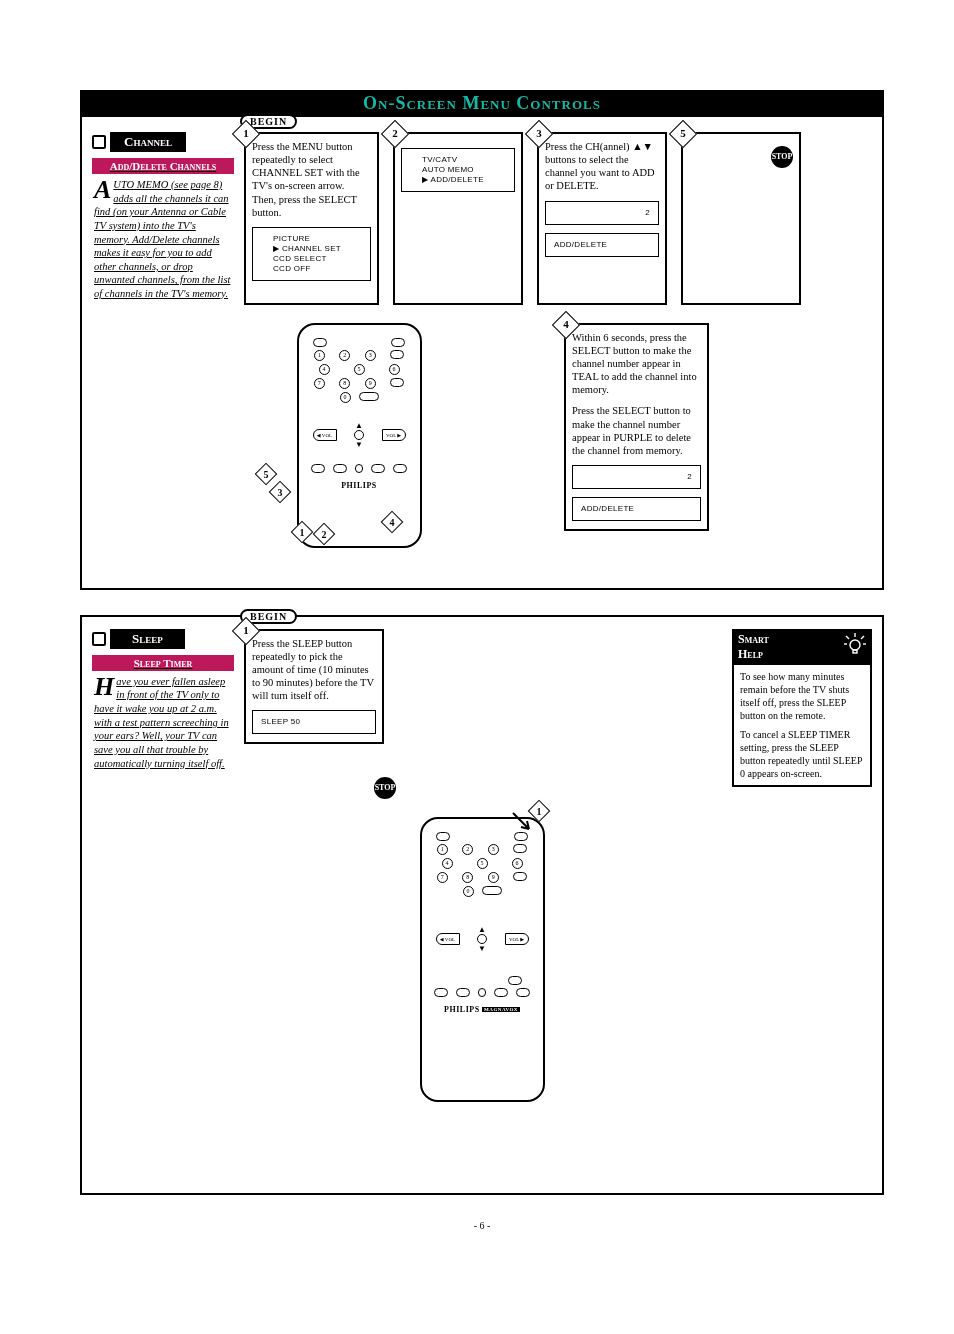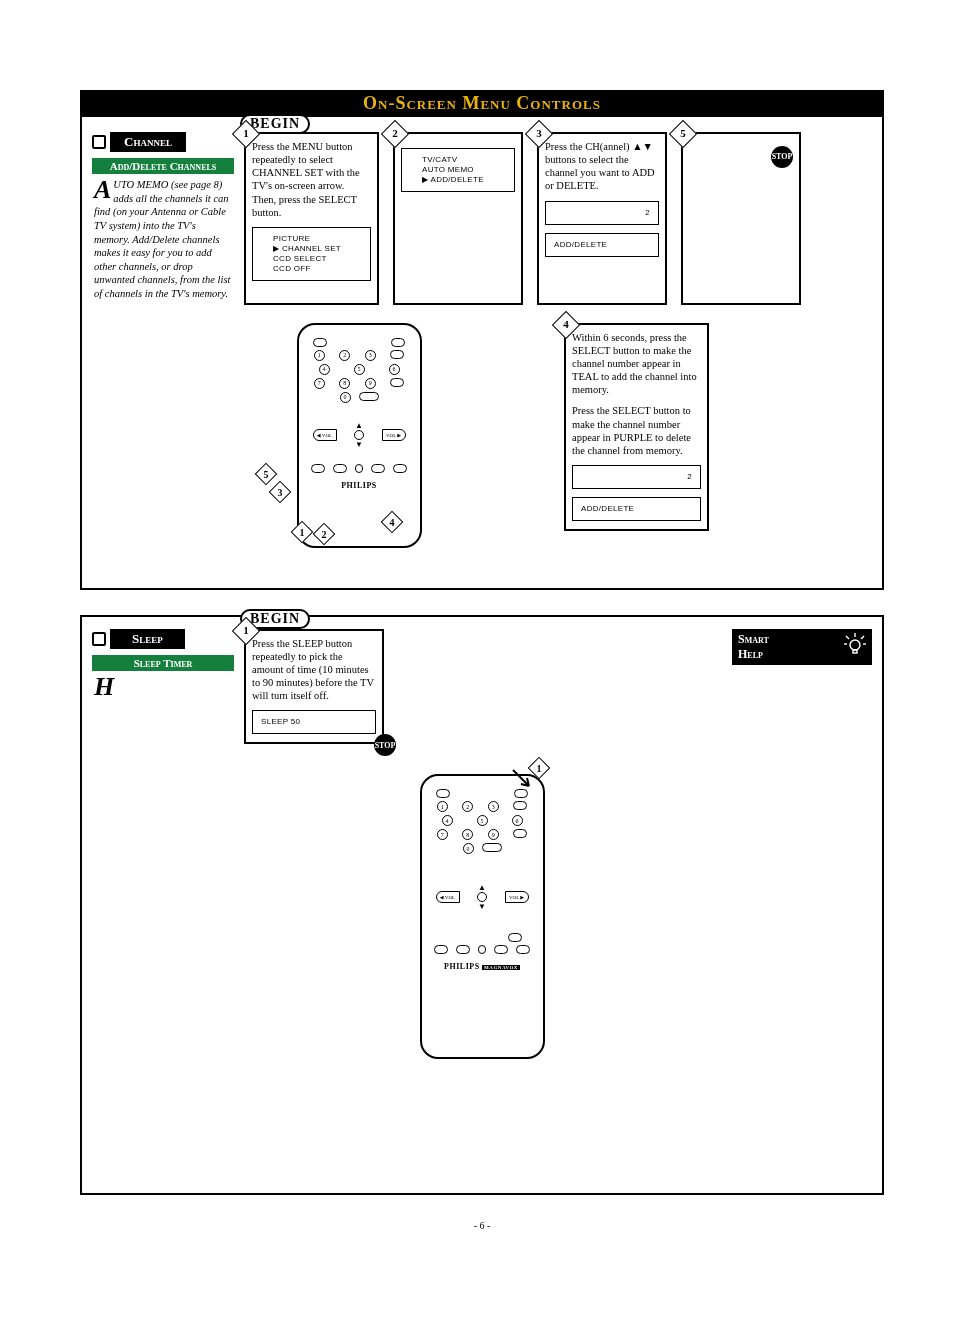--- a/index.html
+++ b/index.html
@@ -1,35 +1,35 @@
 <!DOCTYPE html>
 <html><head>
 <meta charset="utf-8">
 <style>
   * { box-sizing: border-box; margin: 0; padding: 0; }
   body { background: #fff; font-family: "Times New Roman", serif; width: 954px; height: 1334px; position: relative; font-size: 11px; }
   .page { padding: 90px 70px 30px 80px; }
   .section { border: 2px solid #000; margin-bottom: 25px; position: relative; padding: 8px 10px 20px 10px; }
-  .title-bar { position: absolute; top: -2px; left: -2px; right: -2px; background: #000; color: #eab308; font-variant: small-caps; font-weight: bold; text-align: center; padding: 3px 0; font-size: 18px; letter-spacing: 1px; }
+  .title-bar { position: absolute; top: -2px; left: -2px; right: -2px; background: #000; color: #14b8a6; font-variant: small-caps; font-weight: bold; text-align: center; padding: 3px 0; font-size: 18px; letter-spacing: 1px; }
   .title-bar-small { display: inline-block; background: #000; color: #fff; font-variant: small-caps; font-weight: bold; padding: 2px 14px; font-size: 13px; }
   .sidebar-header { display: flex; align-items: center; gap: 4px; margin-bottom: 3px; }
   .sidebar-header-box { width: 14px; height: 14px; background: #fff; border: 2px solid #000; border-radius: 2px; }
-  .subhead { background: #15803d; color: #fff; font-variant: small-caps; font-weight: bold; text-align: center; padding: 2px 4px; font-size: 11px; margin-top: 6px; }
-  .begin { border: 2px solid #000; border-radius: 10px; padding: 0 8px; font-size: 14px; display: inline-block; background: #fff; font-weight: bold; letter-spacing: 1px; }
+  .subhead { background: #be185d; color: #fff; font-variant: small-caps; font-weight: bold; text-align: center; padding: 2px 4px; font-size: 11px; margin-top: 6px; }
+  .begin { border: 2px solid #000; border-radius: 10px; padding: 0 8px; font-size: 10px; display: inline-block; background: #fff; font-weight: bold; letter-spacing: 1px; }
   .stop { width: 22px; height: 22px; border-radius: 50%; background: #000; color: #fff; font-size: 8px; font-weight: bold; display: inline-flex; align-items: center; justify-content: center; }
   .step-box { border: 2px solid #000; padding: 6px 6px 8px 6px; position: relative; background: #fff; font-size: 10.5px; line-height: 1.25; }
   .step-num { position: absolute; top: -10px; left: -10px; width: 20px; height: 20px; transform: rotate(45deg); border: 1px solid #000; background: #fff; display: flex; align-items: center; justify-content: center; font-weight: bold; }
   .step-num span { transform: rotate(-45deg); font-size: 11px; }
   .screen { border: 1px solid #000; margin-top: 8px; padding: 6px 8px; font-size: 8px; font-family: Arial, sans-serif; text-align: left; letter-spacing: 0.3px; }
   .screen.left { text-align: left; padding-left: 20px; }
   .intro { font-style: italic; font-size: 10.5px; line-height: 1.3; padding: 4px 2px; }
   .dropcap { float: left; font-size: 26px; font-weight: bold; font-style: italic; line-height: 20px; padding-right: 2px; padding-top: 2px; }
   
   .row { display: flex; gap: 10px; margin-top: 32px; }
-  .col-side { width: 142px; flex-shrink: 0; }
+  .col-side { width: 142px; flex-shrink: 0; text-decoration: underline; }
   .col-steps { flex: 1; display: flex; gap: 14px; flex-wrap: wrap; }
   .col-right { width: 140px; flex-shrink: 0; }
   
   .remote { width: 125px; height: 225px; border: 2px solid #000; border-radius: 18px; margin: 0 auto; position: relative; padding: 10px 8px; background: #fff; }
   .remote .btn-row { display: flex; justify-content: space-around; margin: 3px 0; }
   .remote .pill { width: 14px; height: 9px; border: 1px solid #000; border-radius: 5px; }
   .remote .pill.wide { width: 20px; }
   .remote .circ { width: 11px; height: 11px; border: 1px solid #000; border-radius: 50%; font-size: 6px; display:flex; align-items:center; justify-content:center;}
   .remote .nav-cluster { position: relative; height: 45px; margin-top: 10px; }
   .remote .nav-center { position: absolute; left: 50%; top: 50%; transform: translate(-50%,-50%); display: flex; flex-direction: column; align-items: center; }
@@ -194,21 +194,21 @@
     </div>
 
     <div class="row" style="margin-top:4px;">
       <div class="col-side">
         <div class="sidebar-header">
           <div class="sidebar-header-box"></div>
           <div class="title-bar-small" style="padding:2px 22px;">Sleep</div>
         </div>
         <div class="subhead">Sleep Timer</div>
         <div class="intro">
-          <span class="dropcap">H</span>
+          <span class="dropcap">H</span><span>ave you ever fallen asleep in front of the TV only to have it wake you up at 2 a.m. with a test pattern screeching in your ears? Well, your TV can save you all that trouble by automatically turning itself off.</span>
         </div>
       </div>
 
       <div style="width:140px; position:relative;">
         <div class="step-box">
           <div class="step-num">
               <span>1</span>
             </div>
           <span>Press the SLEEP button repeatedly to pick the amount of time (10 minutes to 90 minutes) before the TV will turn itself off.</span>
           <div class="screen">SLEEP 50</div>
@@ -228,20 +228,25 @@
                   <line x1="13" y1="2" x2="13" y2="6"></line>
                   <line x1="4" y1="5" x2="7" y2="8"></line>
                   <line x1="22" y1="5" x2="19" y2="8"></line>
                   <line x1="2" y1="13" x2="5" y2="13"></line>
                   <line x1="24" y1="13" x2="21" y2="13"></line>
                   <rect x="11" y="19" width="4" height="3"></rect>
                 </g>
               </svg>
           </span>
         </div>
+        <div class="smart-body">
+          <div>To see how many minutes remain before the TV shuts itself off, press the SLEEP button on the remote.</div>
+          <div style="height:6px;"></div>
+          <div>To cancel a SLEEP TIMER setting, press the SLEEP button repeatedly until SLEEP 0 appears on-screen.</div>
+        </div>
       </div>
     </div>
 
     <div style="display:flex; justify-content:center; margin-top:30px; position:relative;">
       <div style="position:relative;">
         <div class="remote" style="height:285px; width:125px;">
           <div class="btn-row">
               <div class="pill"></div>
               <div style="width:40px;"></div>
               <div class="pill"></div>

